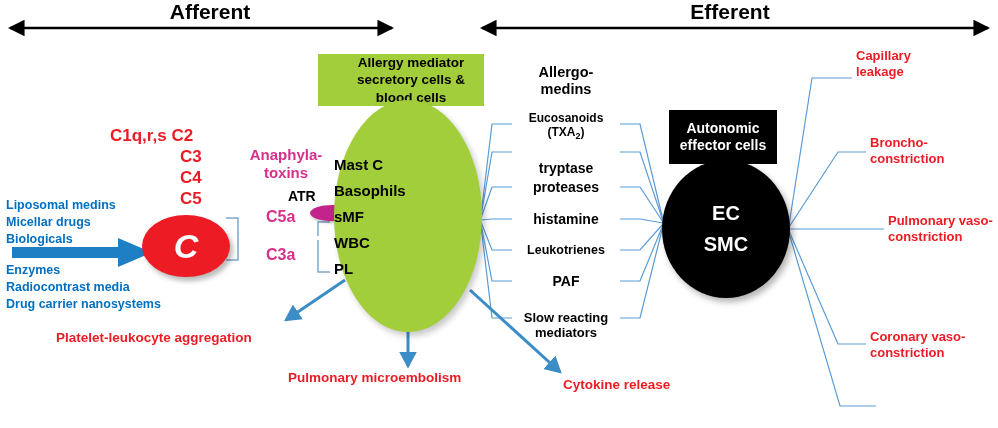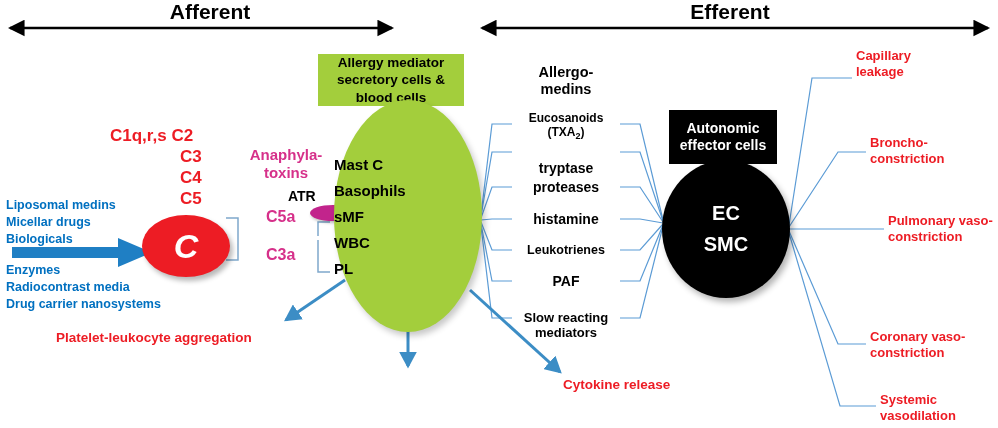--- a/index.html
+++ b/index.html
@@ -173,21 +173,21 @@
 
   <div class="c-ellipse" style="left:142px;top:215px;width:88px;height:62px;">C</div>
 
   <div class="lbl magenta" style="left:248px;top:146px;width:76px;">Anaphyla-
 toxins</div>
   <div class="lbl atr" style="left:288px;top:188px;">ATR</div>
   <div class="atr-receptor" style="left:310px;top:205px;width:46px;height:16px;"></div>
   <div class="lbl magenta-sm" style="left:266px;top:208px;">C5a</div>
   <div class="lbl magenta-sm" style="left:266px;top:246px;">C3a</div>
 
-  <div class="green-box" style="left:318px;top:54px;width:146px;height:52px;">Allergy mediator
+  <div class="green-box" style="left:318px;top:54px;width:146px;height:52px;padding-left:20px;">Allergy mediator
 secretory
 cells &amp; blood cells</div>
 
   <div class="green-ellipse" style="left:334px;top:100px;width:148px;height:232px;">
     <span>Mast C</span>
     <span>Basophils</span>
     <span>sMF</span>
     <span>WBC</span>
     <span>PL</span>
   </div>
@@ -218,19 +218,18 @@
   </div>
 
   <div class="outcome" style="left:856px;top:48px;width:130px;">Capillary
 leakage</div>
   <div class="outcome" style="left:870px;top:135px;width:130px;">Broncho-
 constriction</div>
   <div class="outcome" style="left:888px;top:213px;width:112px;">Pulmonary vaso-
 constriction</div>
   <div class="outcome" style="left:870px;top:329px;width:128px;">Coronary vaso-
 constriction</div>
-  <div class="outcome" style="left:880px;top:392px;width:118px;">Systemic
-vasodilation</div>
 
   <div class="outcome-bottom" style="left:56px;top:330px;">Platelet-leukocyte aggregation</div>
+  <div class="outcome-bottom" style="left:288px;top:370px;">Pulmonary microembolism</div>
   <div class="outcome-bottom" style="left:563px;top:377px;">Cytokine release</div>
 
 </div>
 
 </body></html>

